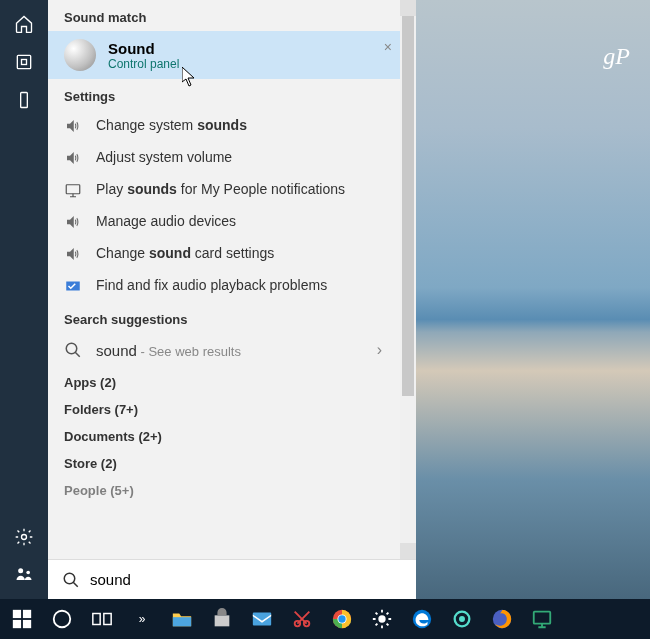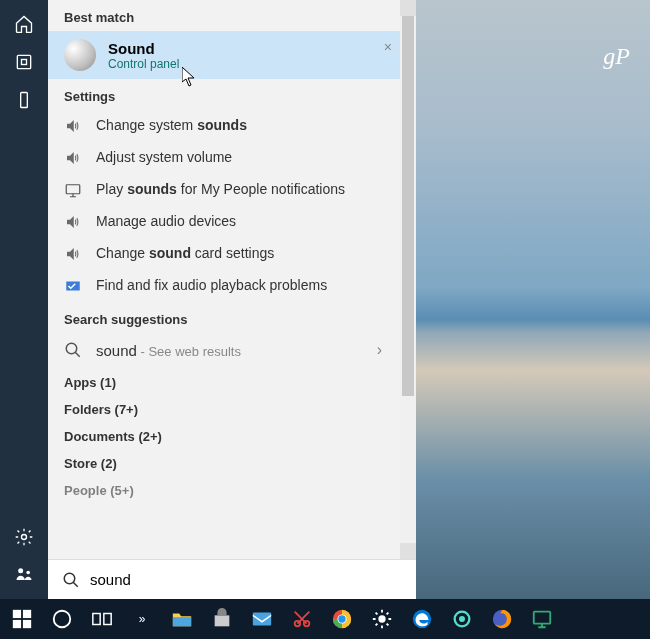--- a/index.html
+++ b/index.html
@@ -80,21 +80,21 @@
           <path d="M3 18c0-3 2.5-5 5-5s5 2 5 5H3z"></path>
           <circle cx="17" cy="9" r="2.2"></circle>
           <path d="M13 18c0-2 1.8-3.8 4-3.8s4 1.8 4 3.8h-8z"></path>
         </svg>
       </div>
   </div>
 </div>
 
 <div class="panel">
   <div class="results">
-    <div class="section-header">Best match</div>
+    <div class="section-header">Sound match</div>
     <div class="best-match">
       <div class="bm-icon"></div>
       <div class="bm-text">
         <div class="bm-title">Sound</div>
         <div class="bm-sub">Control panel</div>
       </div>
       <div class="close">×</div>
       <div class="cursor">
         <svg width="14" height="20" viewBox="0 0 14 20">
             <path d="M0 0l0 15 4-3 3 7 2-1-3-7 6 0z" fill="#fff" stroke="#000" stroke-width="1"></path>
@@ -164,21 +164,21 @@
     <div class="section-header">Search suggestions</div>
     <div class="web-row">
       <svg class="mag" viewBox="0 0 24 24" fill="none" stroke="#555" stroke-width="2">
           <circle cx="10" cy="10" r="7"></circle>
           <path d="M21 21l-6-6"></path>
         </svg>
       <span class="web-text"><span>sound</span><span class="web-sub"> - See web results</span></span>
       <span class="chev">›</span>
     </div>
 
-    <div class="cat">Apps (1)</div>
+    <div class="cat">Apps (2)</div>
     <div class="cat">Folders (7+)</div>
     <div class="cat">Documents (2+)</div>
     <div class="cat">Store (2)</div>
     <div class="cat" style="opacity:.6">People (5+)</div>
 
     <div class="scrollbar">
         <div class="scroll-thumb"></div>
       </div>
   </div>
   <div class="search-box">

